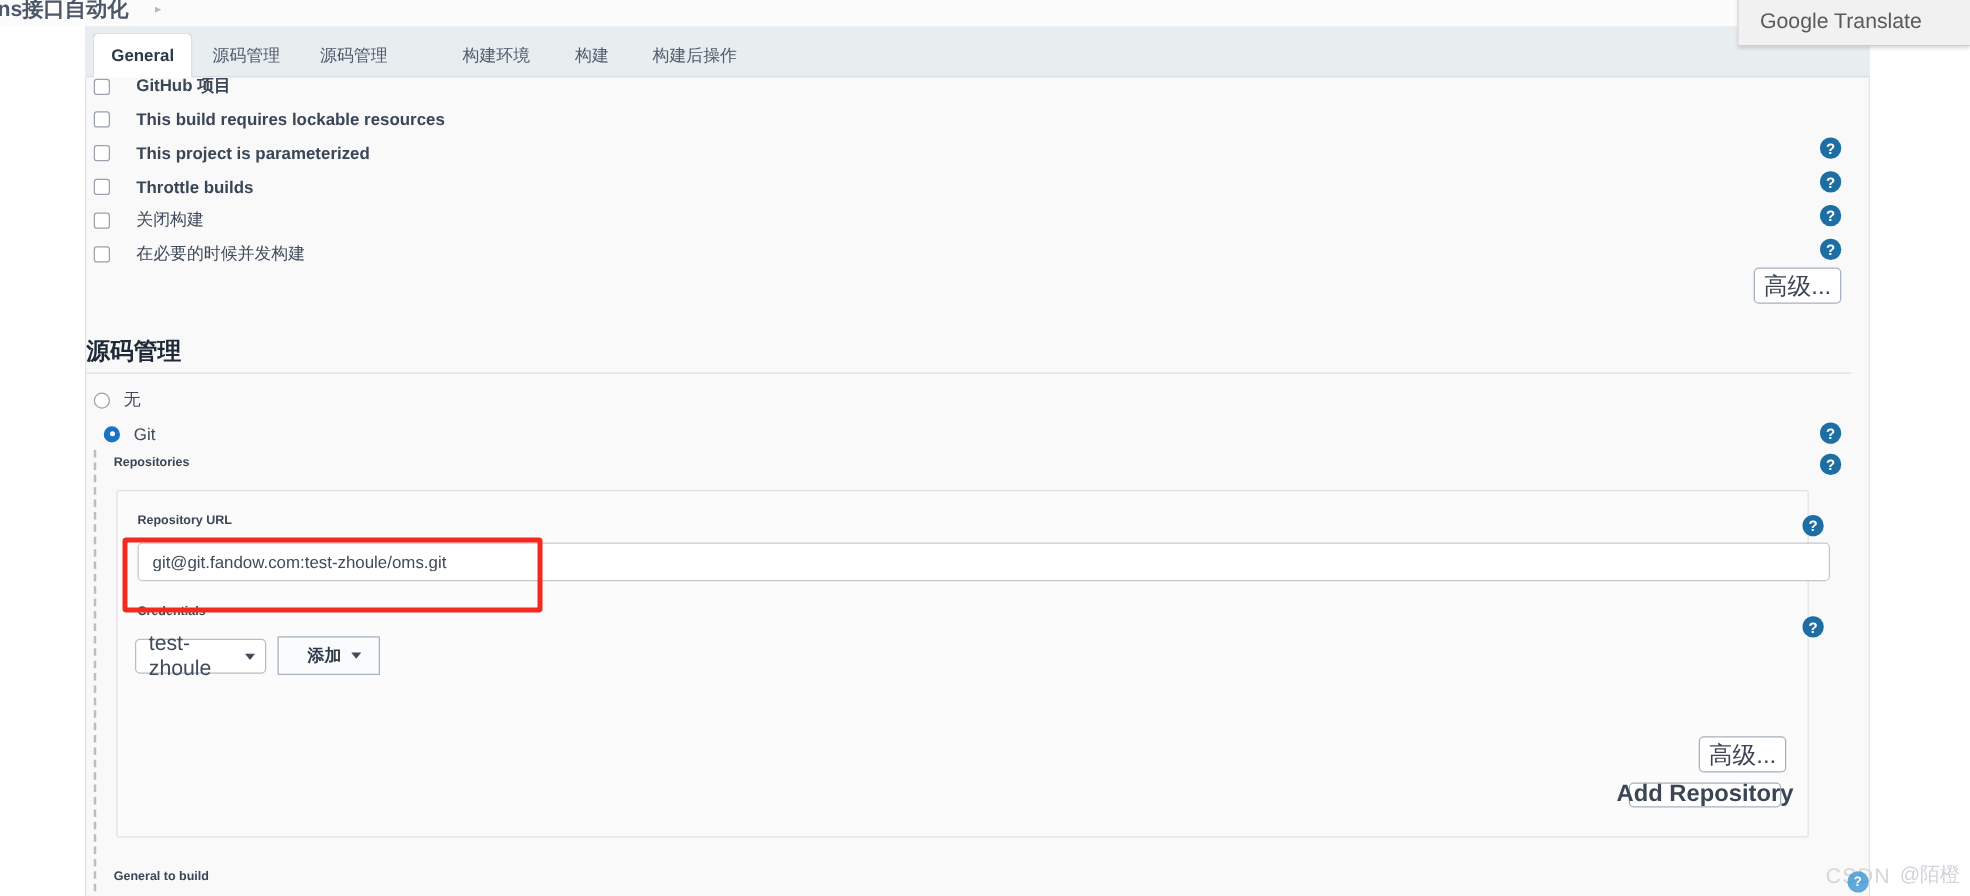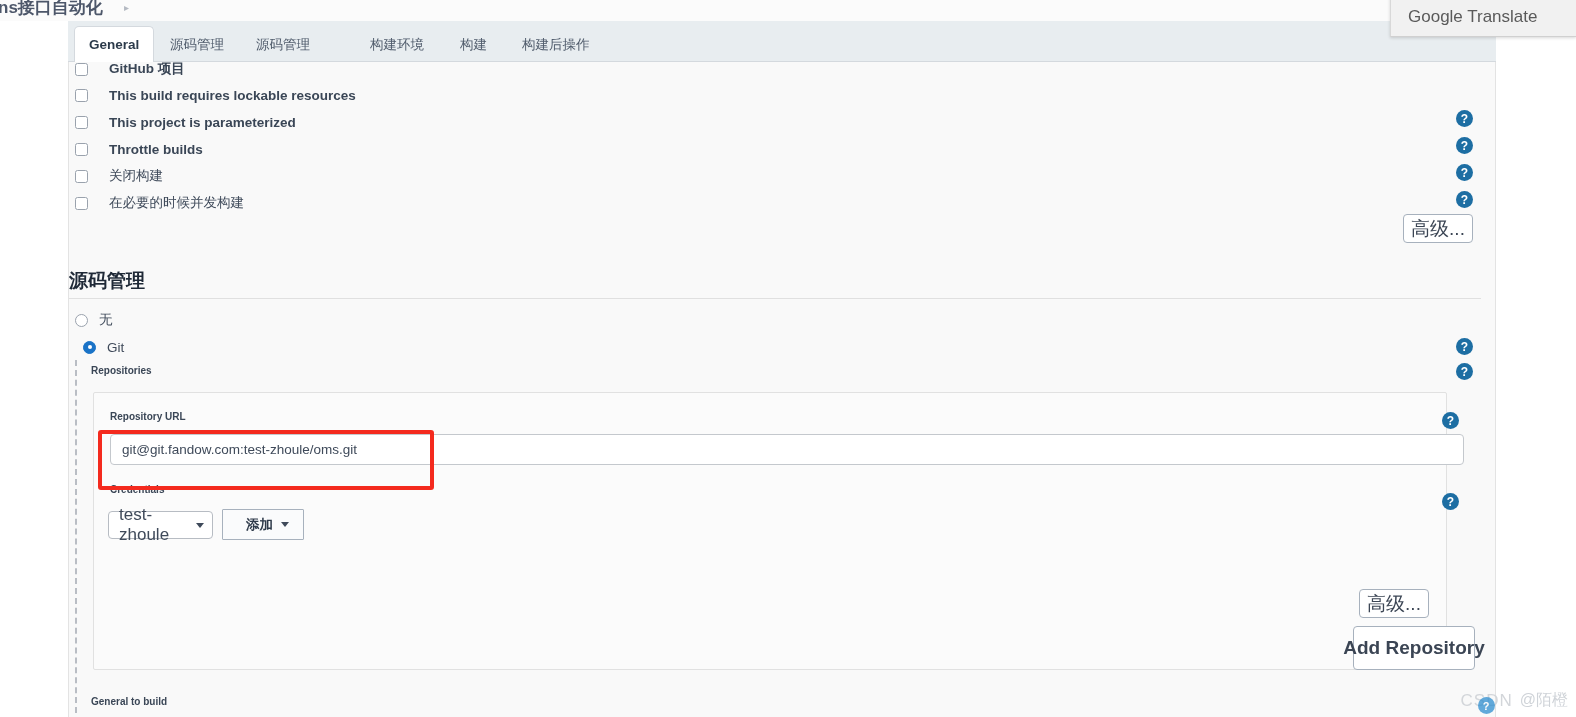--- a/index.html
+++ b/index.html
@@ -352,21 +352,21 @@
           <circle cx="4" cy="7" r="3.4" fill="#2f6fb5"></circle>
           <rect x="6.5" y="5.8" width="8" height="2.3" fill="#2f6fb5"></rect>
           <rect x="10.5" y="2.6" width="3.4" height="3.4" rx="0.6" fill="#f2c229"></rect>
         </svg>
         <span class="add-cred-label">添加</span>
         <span class="caret-down"></span>
       </div>
 
       <div class="btn" style="left:1265px; top:196px; width:70px; height:29px;">高级...</div>
 
-      <div class="btn bold" style="left:1259px; top:233px; width:122px; height:44px;">Add Repository</div>
+      <div class="btn bold" style="left:1209px; top:233px; width:122px; height:20px;">Add Repository</div>
     </div>
 
     <div class="field-label" style="left:22px; top:634px;">General to build</div>
 
   </div>
 
   <div class="red-anno" style="left:98px; top:430px; width:336px; height:60px;"></div>
 
   <div class="watermark">
     <span class="wm-csdn">CSDN</span>

